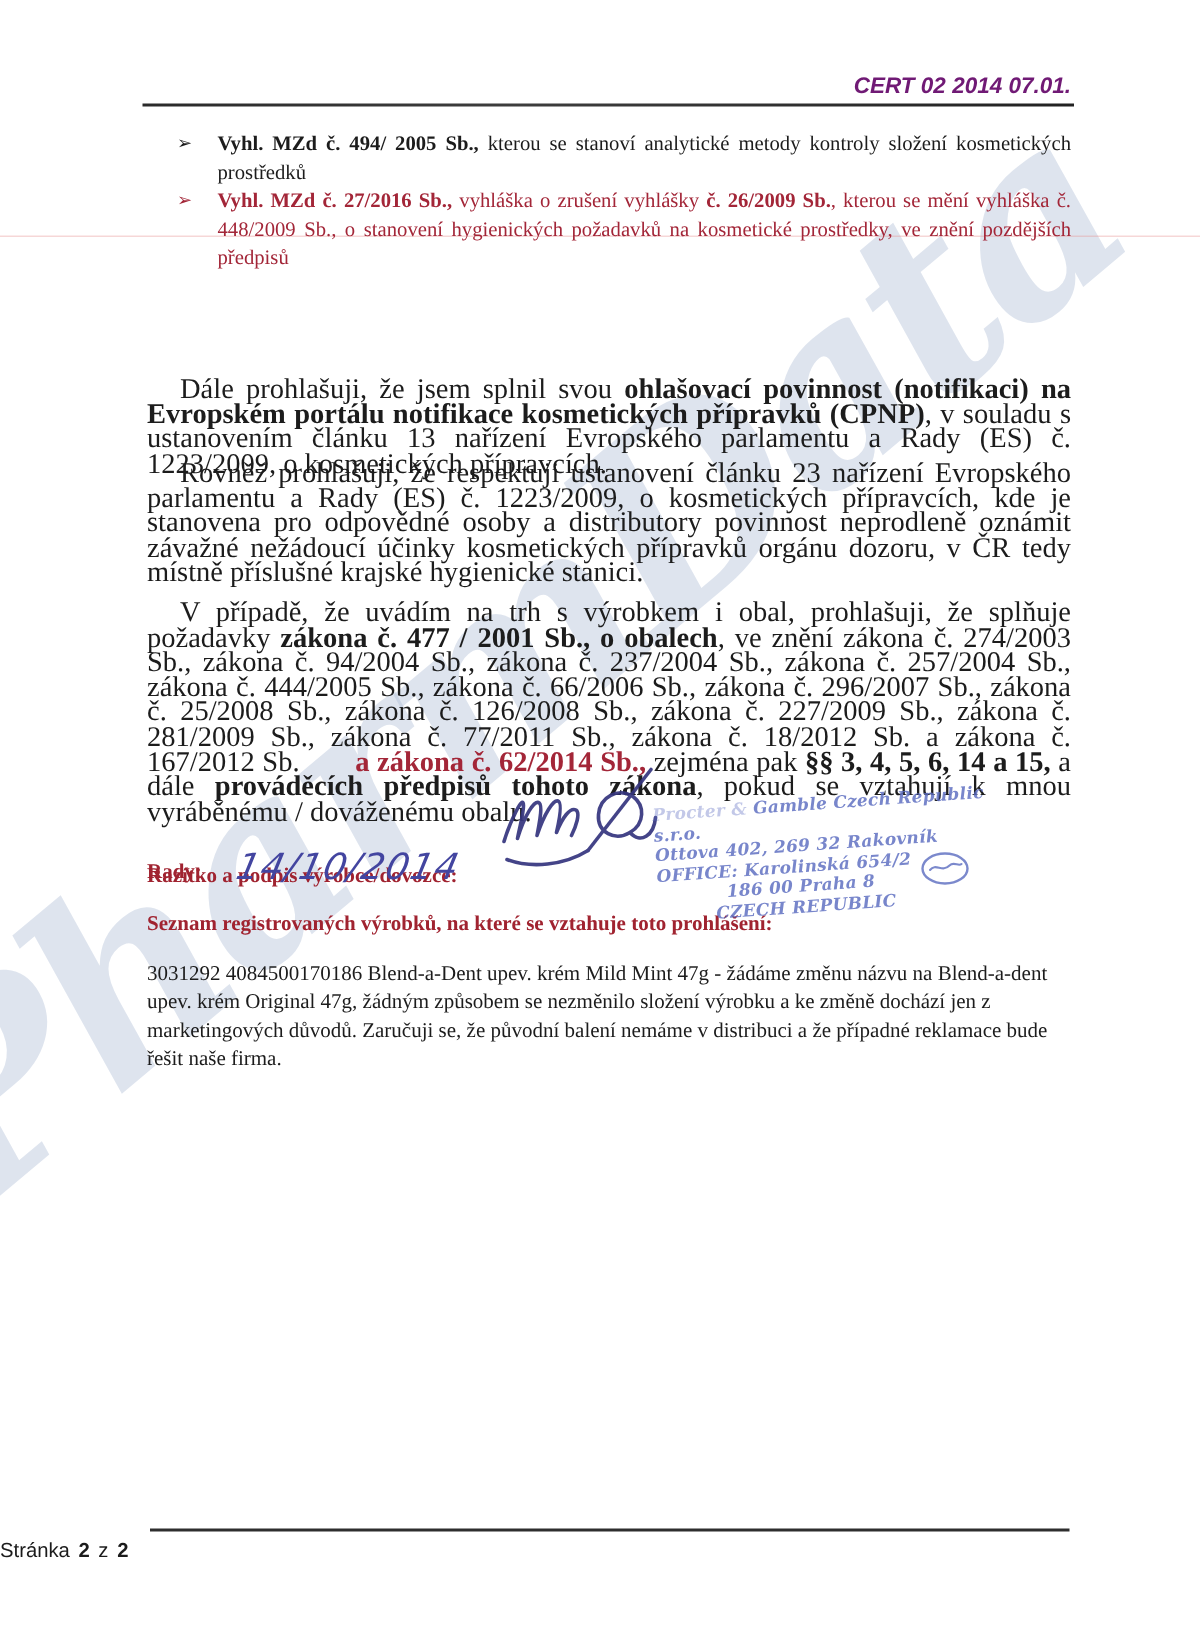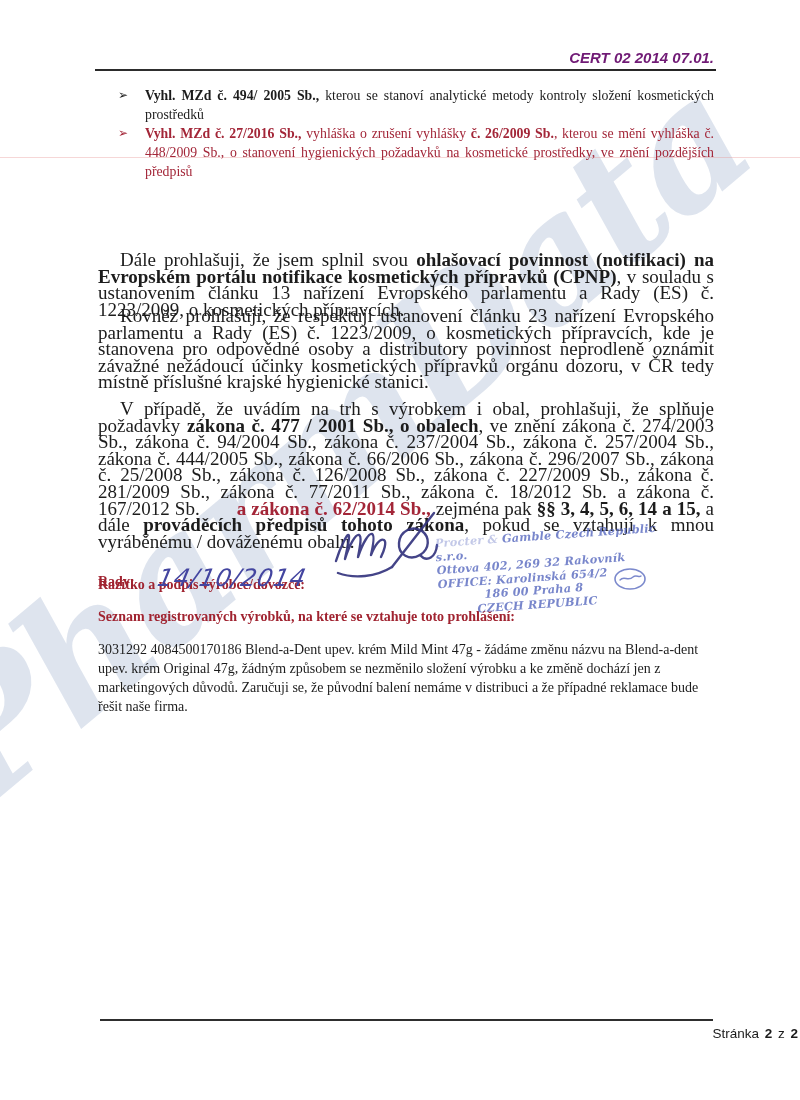--- a/index.html
+++ b/index.html
@@ -59,21 +59,21 @@
     position:absolute;left:158px;top:564px;
     font-family:"DejaVu Sans", sans-serif;font-style:italic;font-size:24px;
     color:#4345a0;transform:skewX(-12deg);letter-spacing:1px;
   }
   
   .product-para{position:absolute;left:98px;top:640px;width:606px;
     font-size:14px;line-height:19px;text-align:left;}
   
   .footer-rule{position:absolute;left:100px;top:1019px;width:613px;height:1.6px;
     background:#2e2e2e;}
-  .footer-text{position:absolute;left:0;top:1026px;width:800px;text-align:right;
+  .footer-text{position:absolute;left:0;top:1026px;width:800px;text-align:left;
     font-family:"Liberation Sans", sans-serif;font-size:13.5px;color:#1b1b1b;}
   .footer-text b{margin:0 2px;}
 </style>
 </head>
 <body>
 
 <div class="page">
 
   <div class="watermark">PharmData</div>
 

